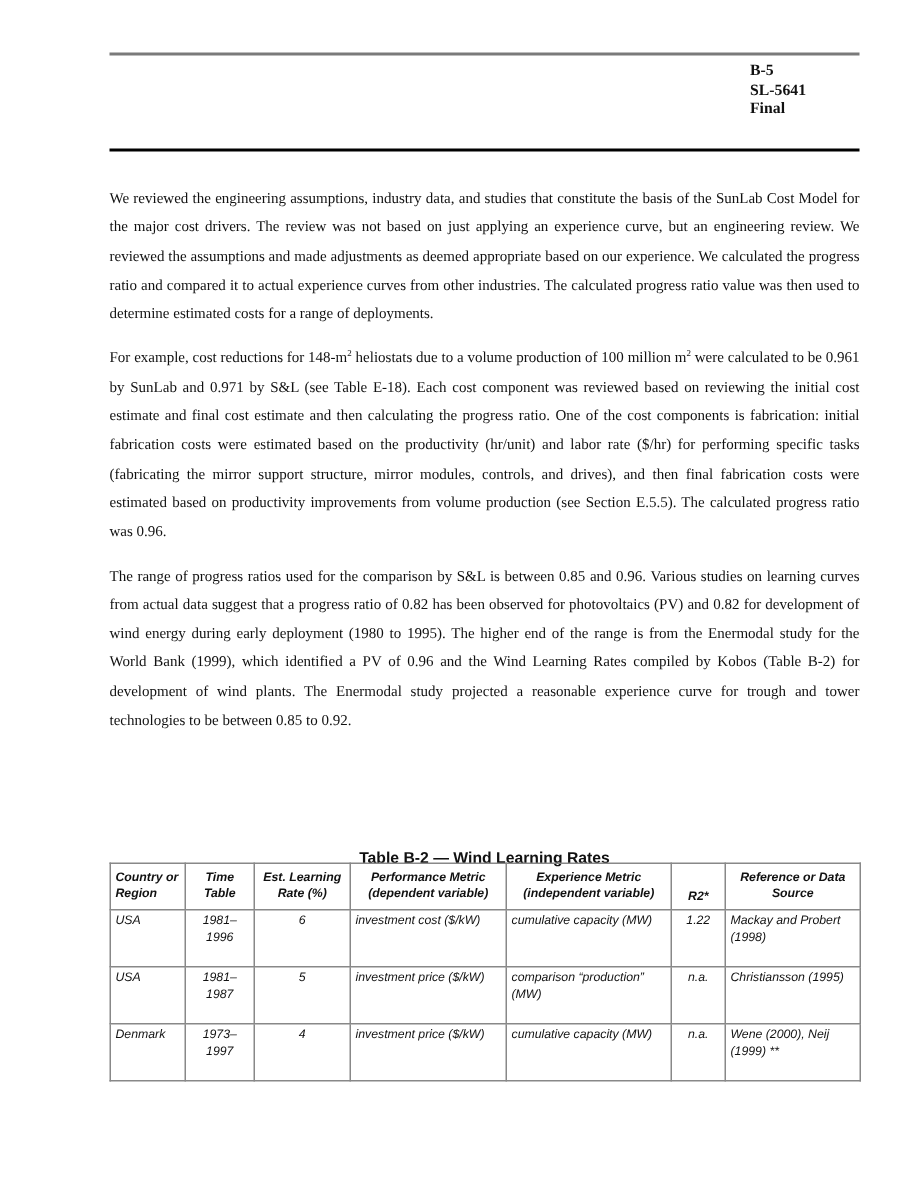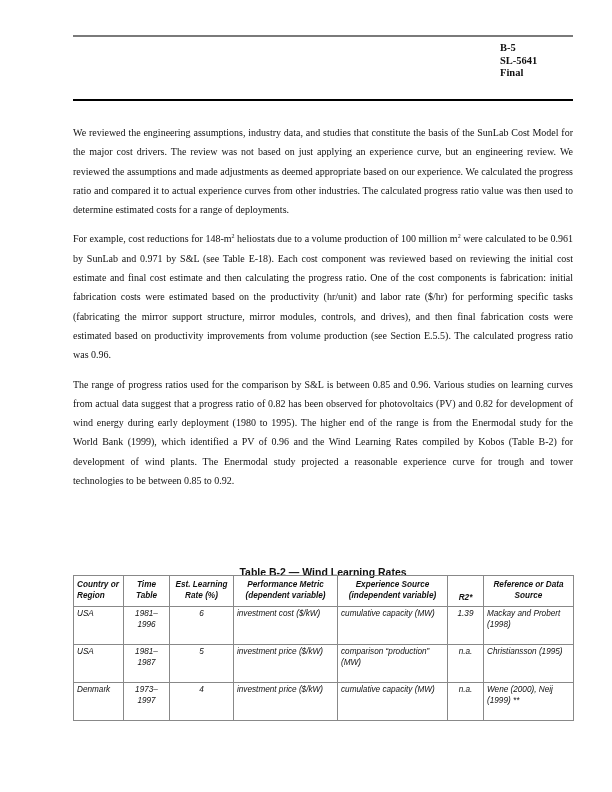--- a/index.html
+++ b/index.html
@@ -48,33 +48,33 @@
         <col style="width:110px">
         <col style="width:36px">
         <col style="width:90px">
     </colgroup>
     <thead>
       <tr>
         <th class="left">Country or Region</th>
         <th>Time Table</th>
         <th>Est. Learning Rate (%)</th>
         <th>Performance Metric (dependent variable)</th>
-        <th>Experience Source (independent variable)</th>
+        <th>Experience Metric (independent variable)</th>
         <th style="vertical-align:bottom">R2*</th>
         <th>Reference or Data Source</th>
       </tr>
     </thead>
     <tbody>
       <tr>
         <td>USA</td>
         <td class="c">1981– 1996</td>
         <td class="c">6</td>
         <td>investment cost ($/kW)</td>
         <td>cumulative capacity (MW)</td>
-        <td class="c">1.39</td>
+        <td class="c">1.22</td>
         <td>Mackay and Probert (1998)</td>
       </tr>
       <tr>
         <td>USA</td>
         <td class="c">1981– 1987</td>
         <td class="c">5</td>
         <td>investment price ($/kW)</td>
         <td>comparison “production” (MW)</td>
         <td class="c">n.a.</td>
         <td>Christiansson (1995)</td>

